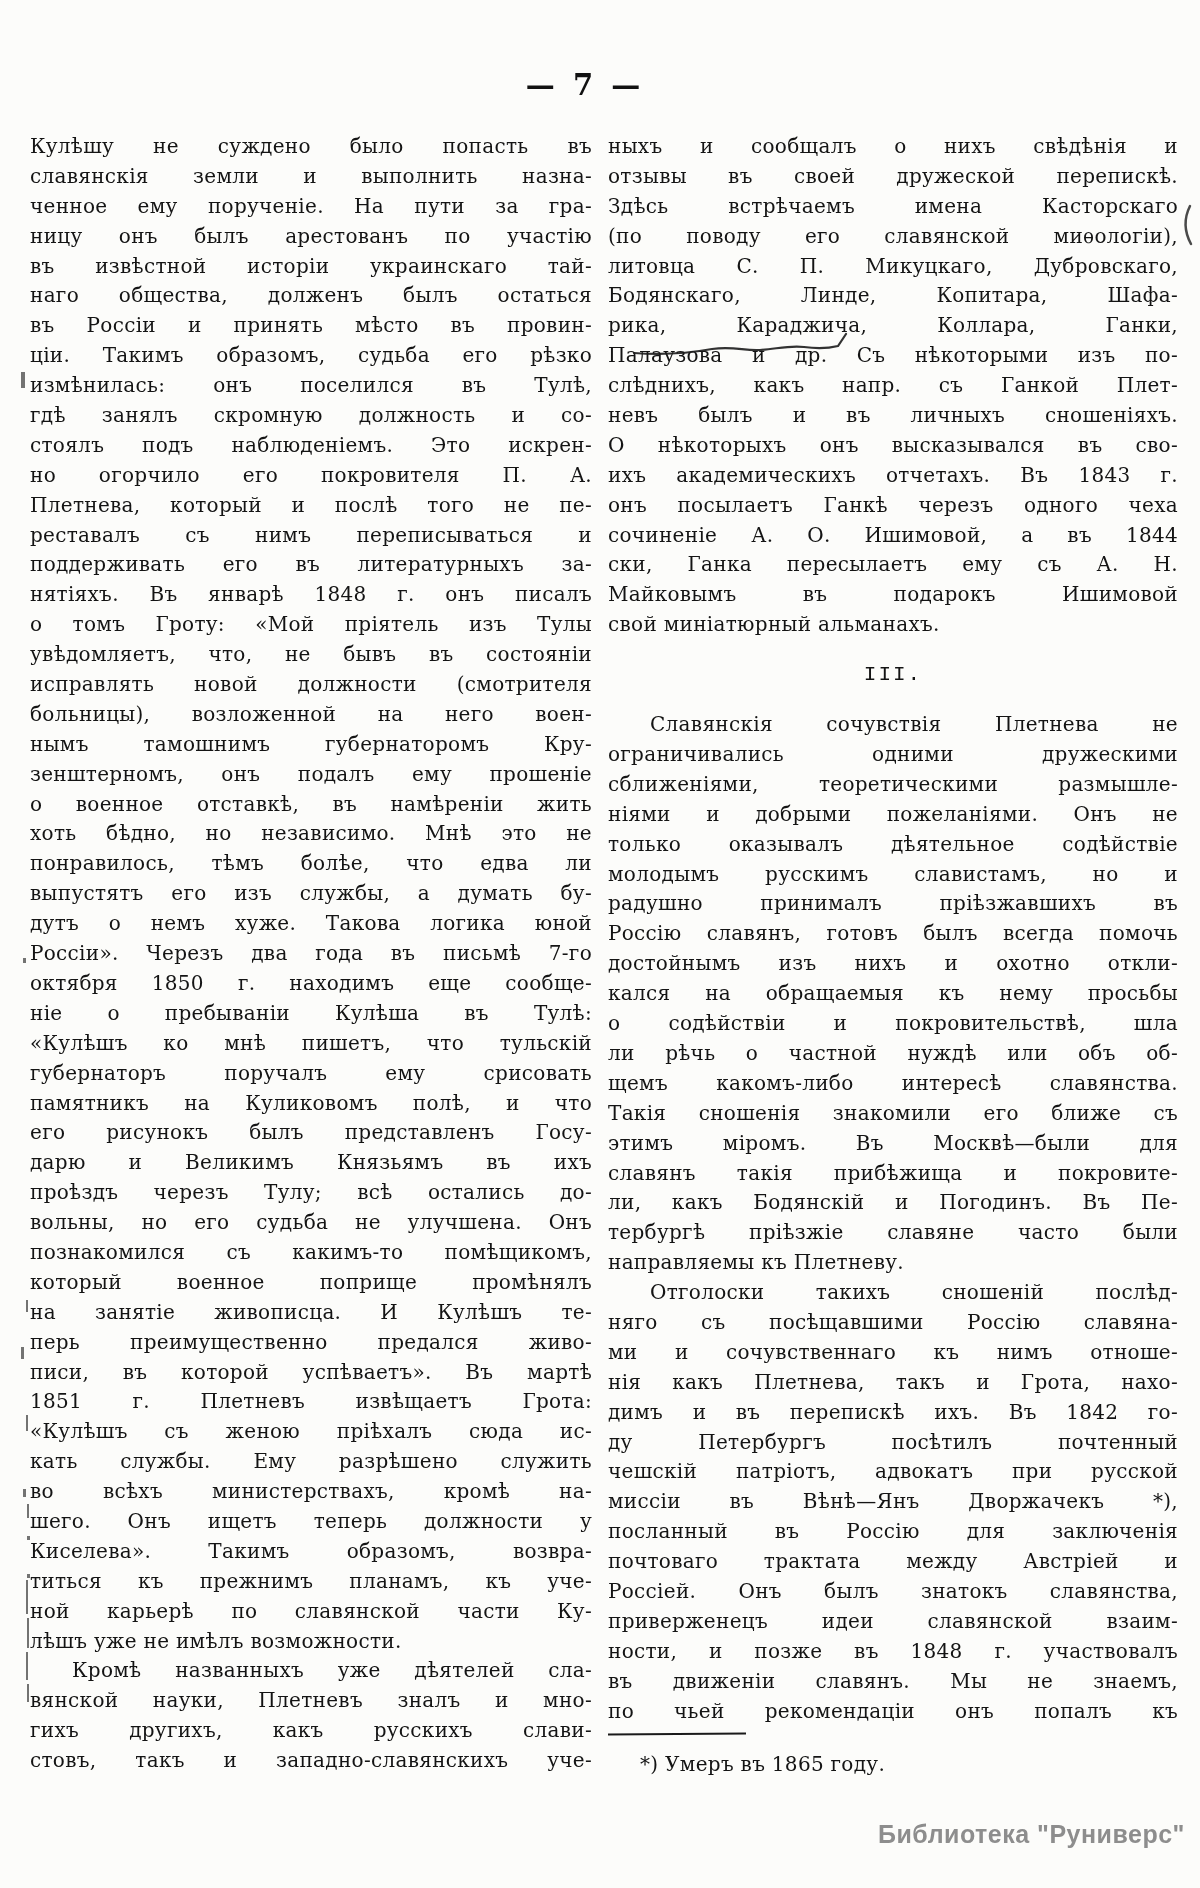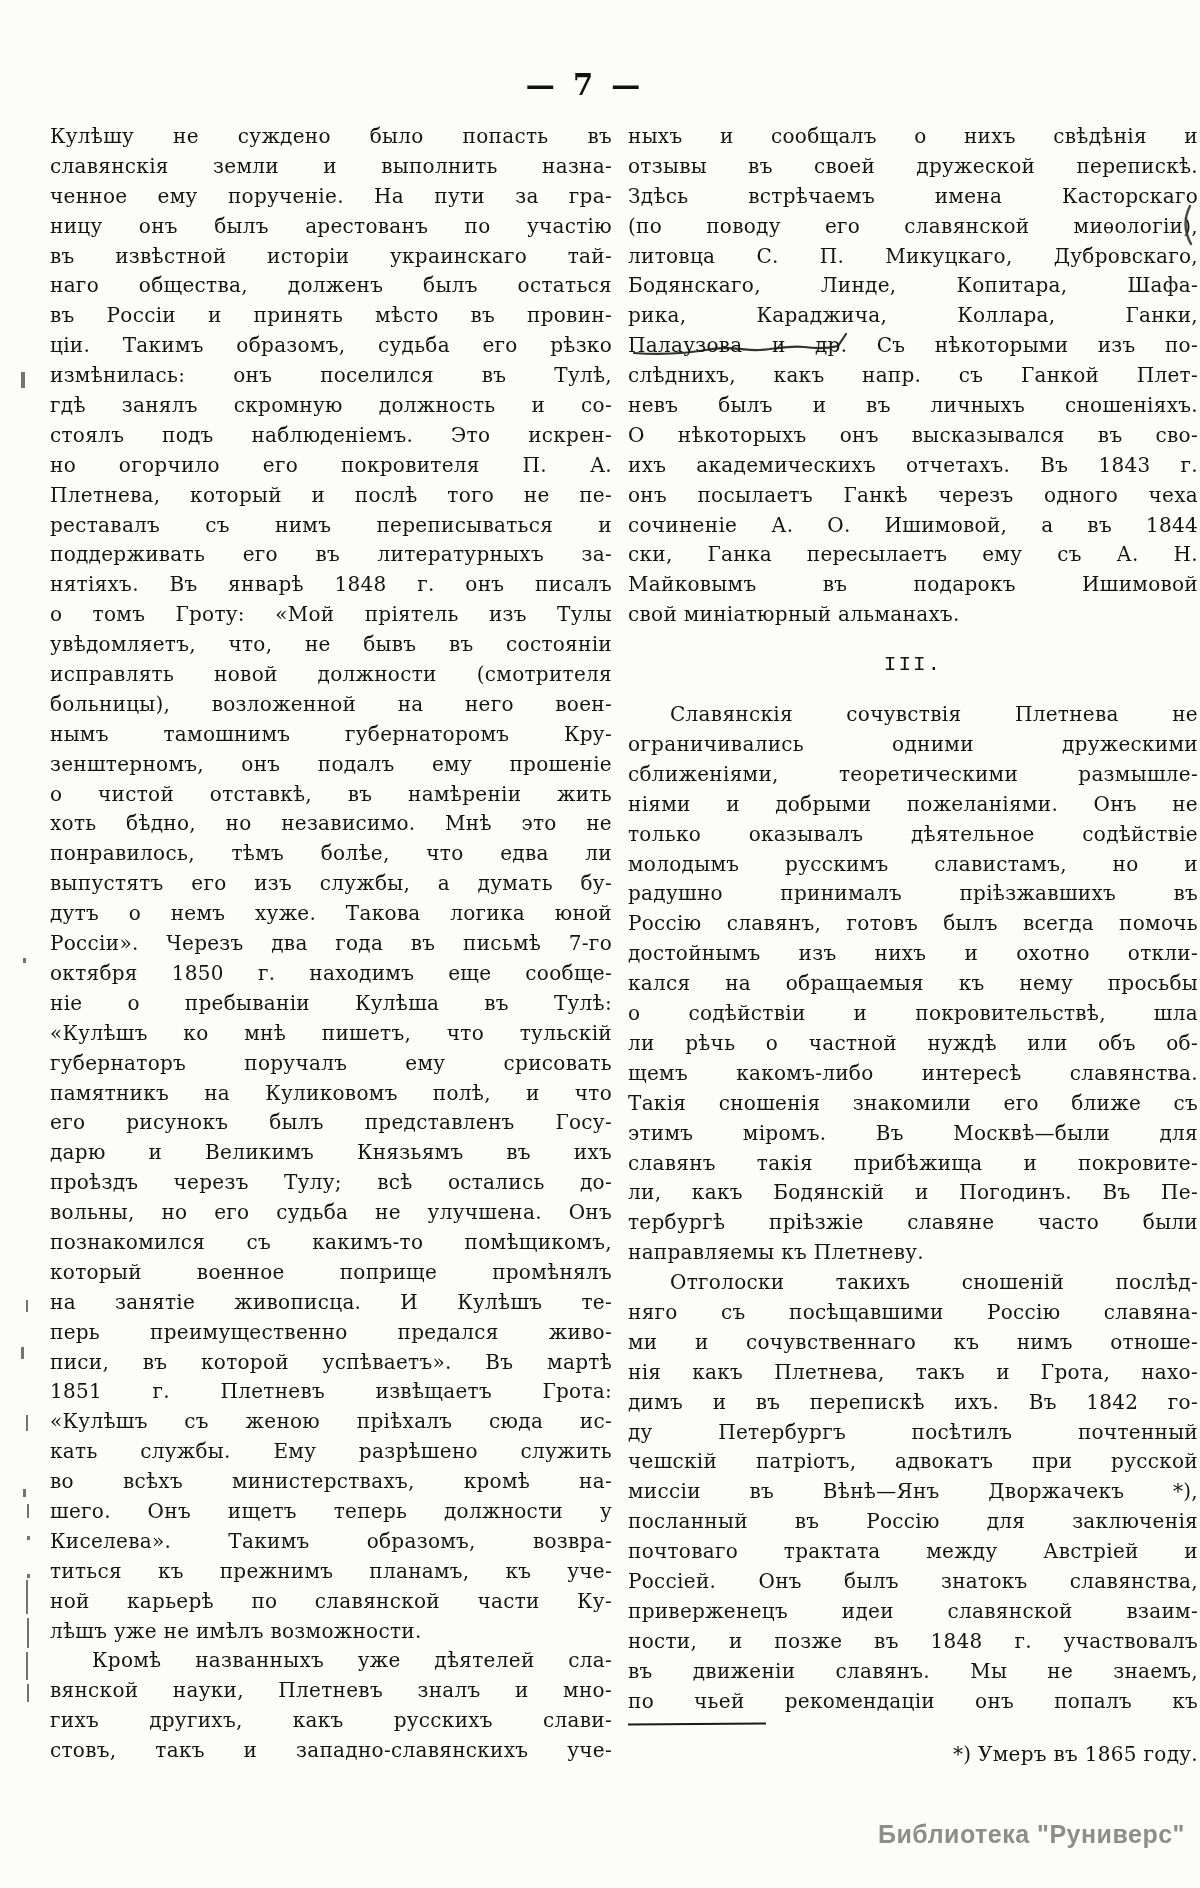--- a/index.html
+++ b/index.html
@@ -11,24 +11,23 @@
     color:#141414;
     overflow:hidden;
   }
   .page-number{
     position:absolute;top:68px;left:0;width:1170px;
     text-align:center;
     font-size:29px;font-weight:700;letter-spacing:4px;
     color:#111;
   }
   .column{
-    position:absolute;top:122px;
+    position:absolute;top:132px;
     font-size:20px;line-height:29.9px;
     letter-spacing:0.3px;
-    margin-left:20px;
   }
   .column-left{left:30px;width:562px;}
   .column-right{left:608px;width:570px;}
   .tline{
     text-align:justify;
     text-align-last:justify;
     white-space:normal;
     height:29.9px;
   }
   .tline.pend{text-align-last:left;}
@@ -40,21 +39,20 @@
   }
   .footnote{margin-top:7px;}
   .footnote-rule{
     width:138px;height:2px;background:#1a1a1a;
     transform:rotate(-0.4deg);
   }
   .footnote-text{
     margin-top:14px;
     font-size:20px;line-height:30px;
     text-indent:32px;
-    text-align:right;
   }
   .watermark{
     position:absolute;left:878px;top:1820px;
     font-family:"Liberation Sans", sans-serif;
     font-weight:600;
     font-size:25px;
     color:#8d8d8d;
     letter-spacing:0.5px;
   }
   .pencil-overlay{
@@ -89,21 +87,21 @@
       <div class="tline">Плетнева, который и послѣ того не пе-</div>
       <div class="tline">реставалъ съ нимъ переписываться и</div>
       <div class="tline">поддерживать его въ литературныхъ за-</div>
       <div class="tline">нятіяхъ. Въ январѣ 1848 г. онъ писалъ</div>
       <div class="tline">о томъ Гроту: «Мой пріятель изъ Тулы</div>
       <div class="tline">увѣдомляетъ, что, не бывъ въ состояніи</div>
       <div class="tline">исправлять новой должности (смотрителя</div>
       <div class="tline">больницы), возложенной на него воен-</div>
       <div class="tline">нымъ тамошнимъ губернаторомъ Кру-</div>
       <div class="tline">зенштерномъ, онъ подалъ ему прошеніе</div>
-      <div class="tline">о чистой отставкѣ, въ намѣреніи жить</div>
+      <div class="tline">о военное отставкѣ, въ намѣреніи жить</div>
       <div class="tline">хоть бѣдно, но независимо. Мнѣ это не</div>
       <div class="tline">понравилось, тѣмъ болѣе, что едва ли</div>
       <div class="tline">выпустятъ его изъ службы, а думать бу-</div>
       <div class="tline">дутъ о немъ хуже. Такова логика юной</div>
       <div class="tline">Россіи». Черезъ два года въ письмѣ 7-го</div>
       <div class="tline">октября 1850 г. находимъ еще сообще-</div>
       <div class="tline">ніе о пребываніи Кулѣша въ Тулѣ:</div>
       <div class="tline">«Кулѣшъ ко мнѣ пишетъ, что тульскій</div>
       <div class="tline">губернаторъ поручалъ ему срисовать</div>
       <div class="tline">памятникъ на Куликовомъ полѣ, и что</div>

